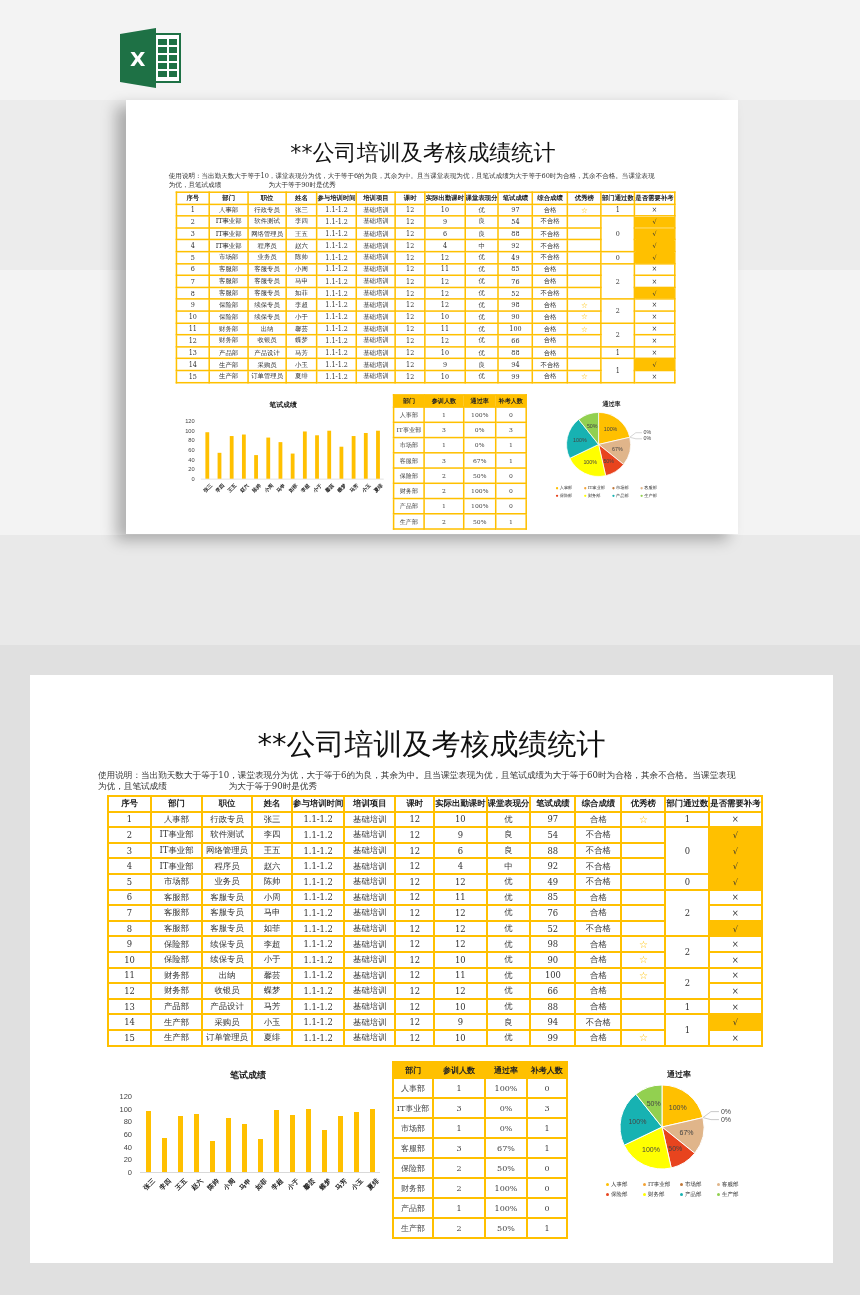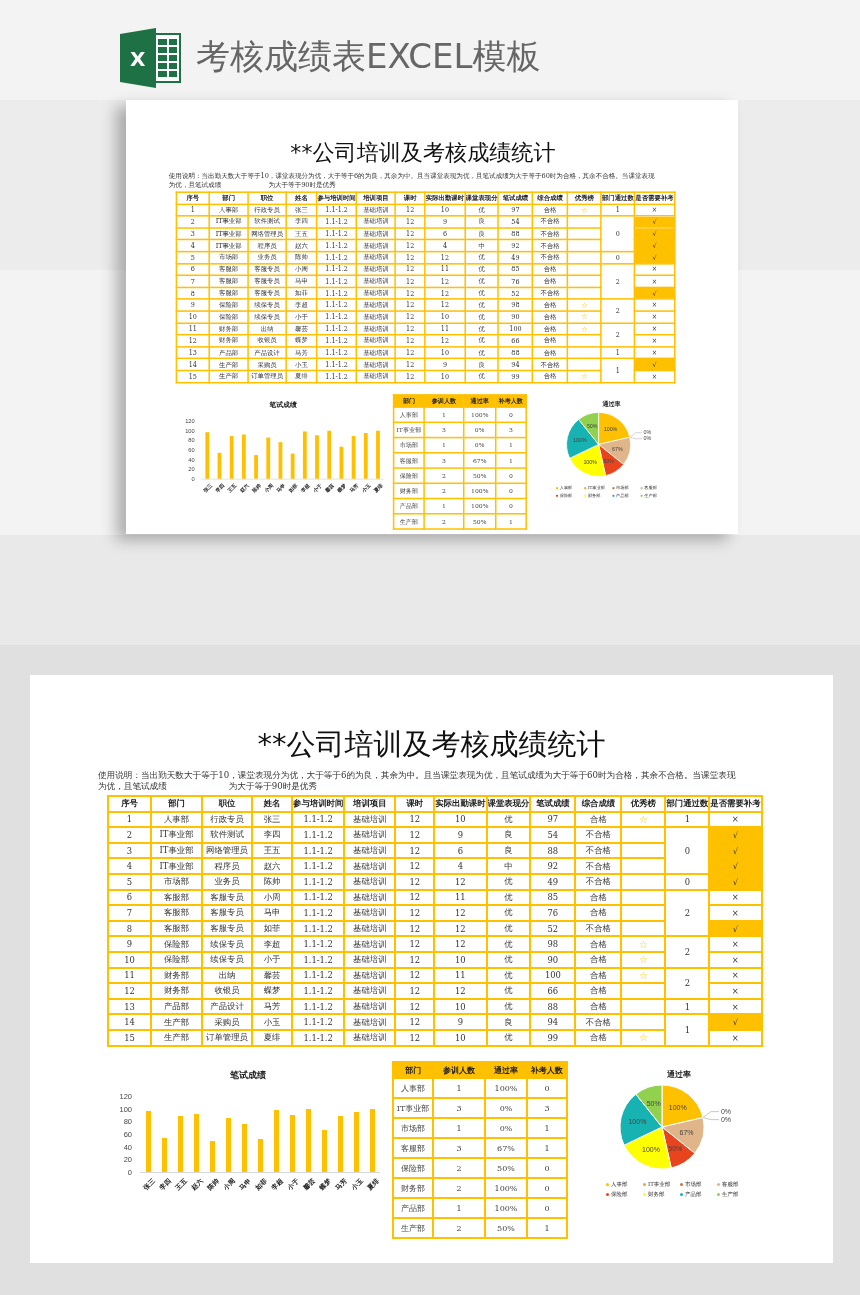--- a/index.html
+++ b/index.html
@@ -70,21 +70,20 @@
       <rect x="38" y="27" width="9" height="6"></rect>
         <rect x="49" y="27" width="8" height="6"></rect>
       <rect x="38" y="35" width="9" height="6"></rect>
         <rect x="49" y="35" width="8" height="6"></rect>
       <rect x="38" y="43" width="9" height="6"></rect>
         <rect x="49" y="43" width="8" height="6"></rect>
     </g>
     <polygon points="0,6 36,0 36,60 0,54" fill="#1e7145"></polygon>
     <text x="10" y="38" font-family="DejaVu Sans, sans-serif" font-size="20" fill="#fff" font-weight="bold">X</text>
   </svg>
-  <div class="banner-title">考核成绩表EXCEL模板</div>
 </div>
 
 <div class="preview-bg"></div>
 <div class="preview-bg2"></div>
 <div class="bottom-bg"></div>
 
 <div class="sheet top">
     <div class="content">
   <div class="doc-title">**公司培训及考核成绩统计</div>
   <div class="instructions">

